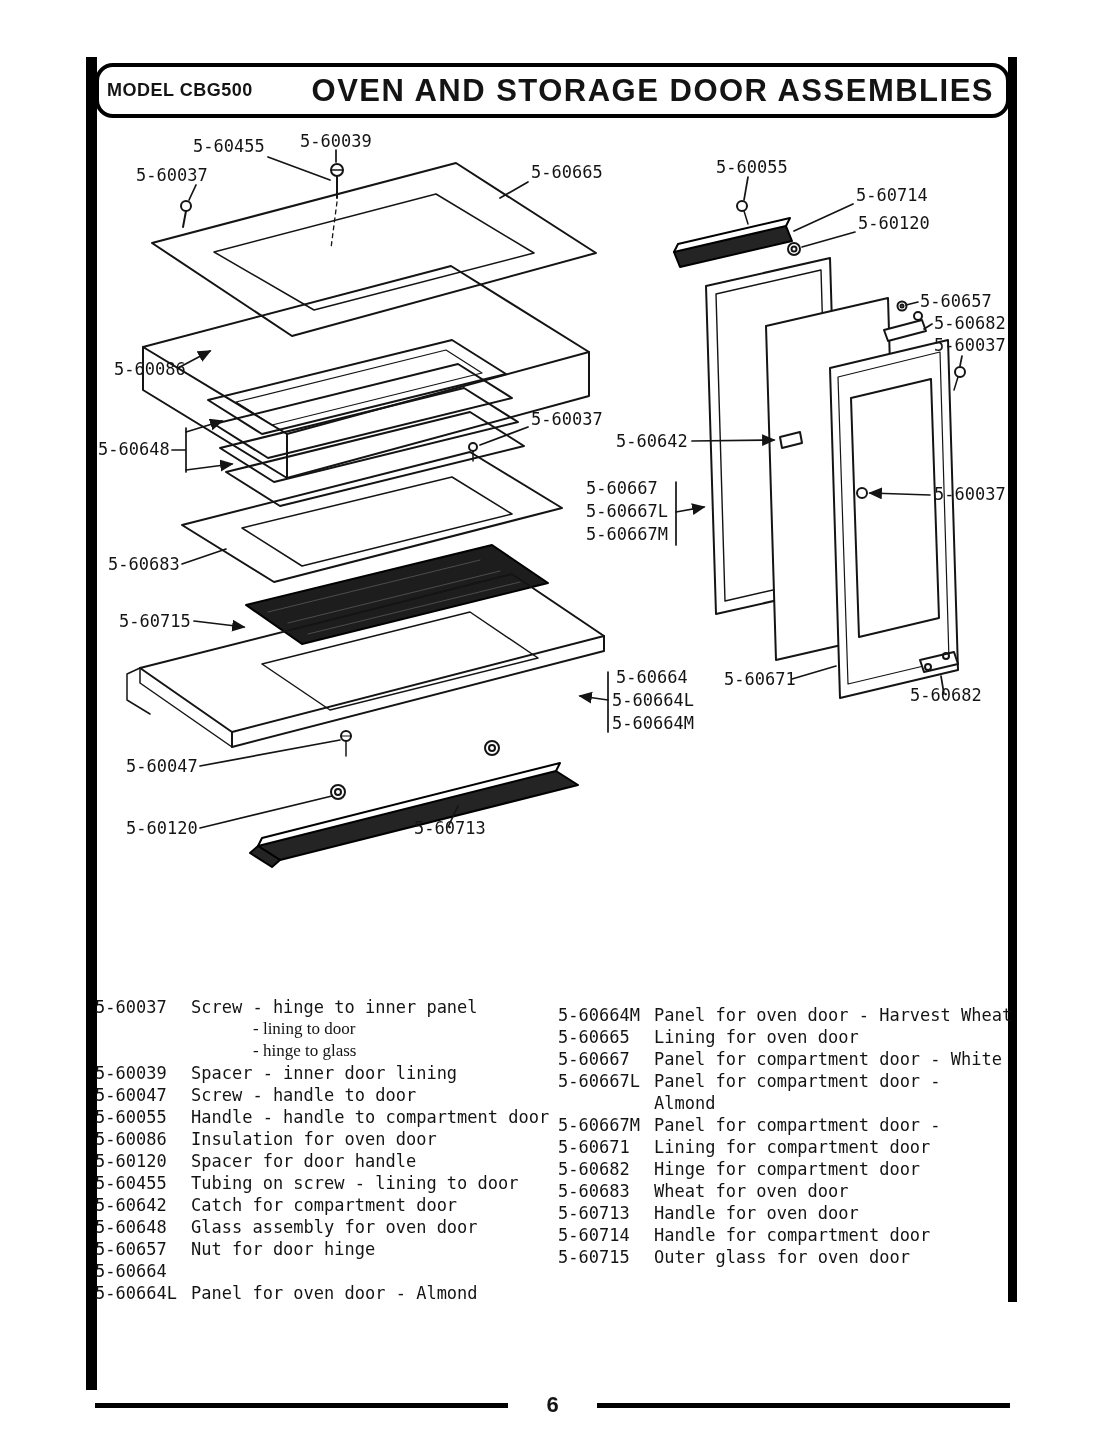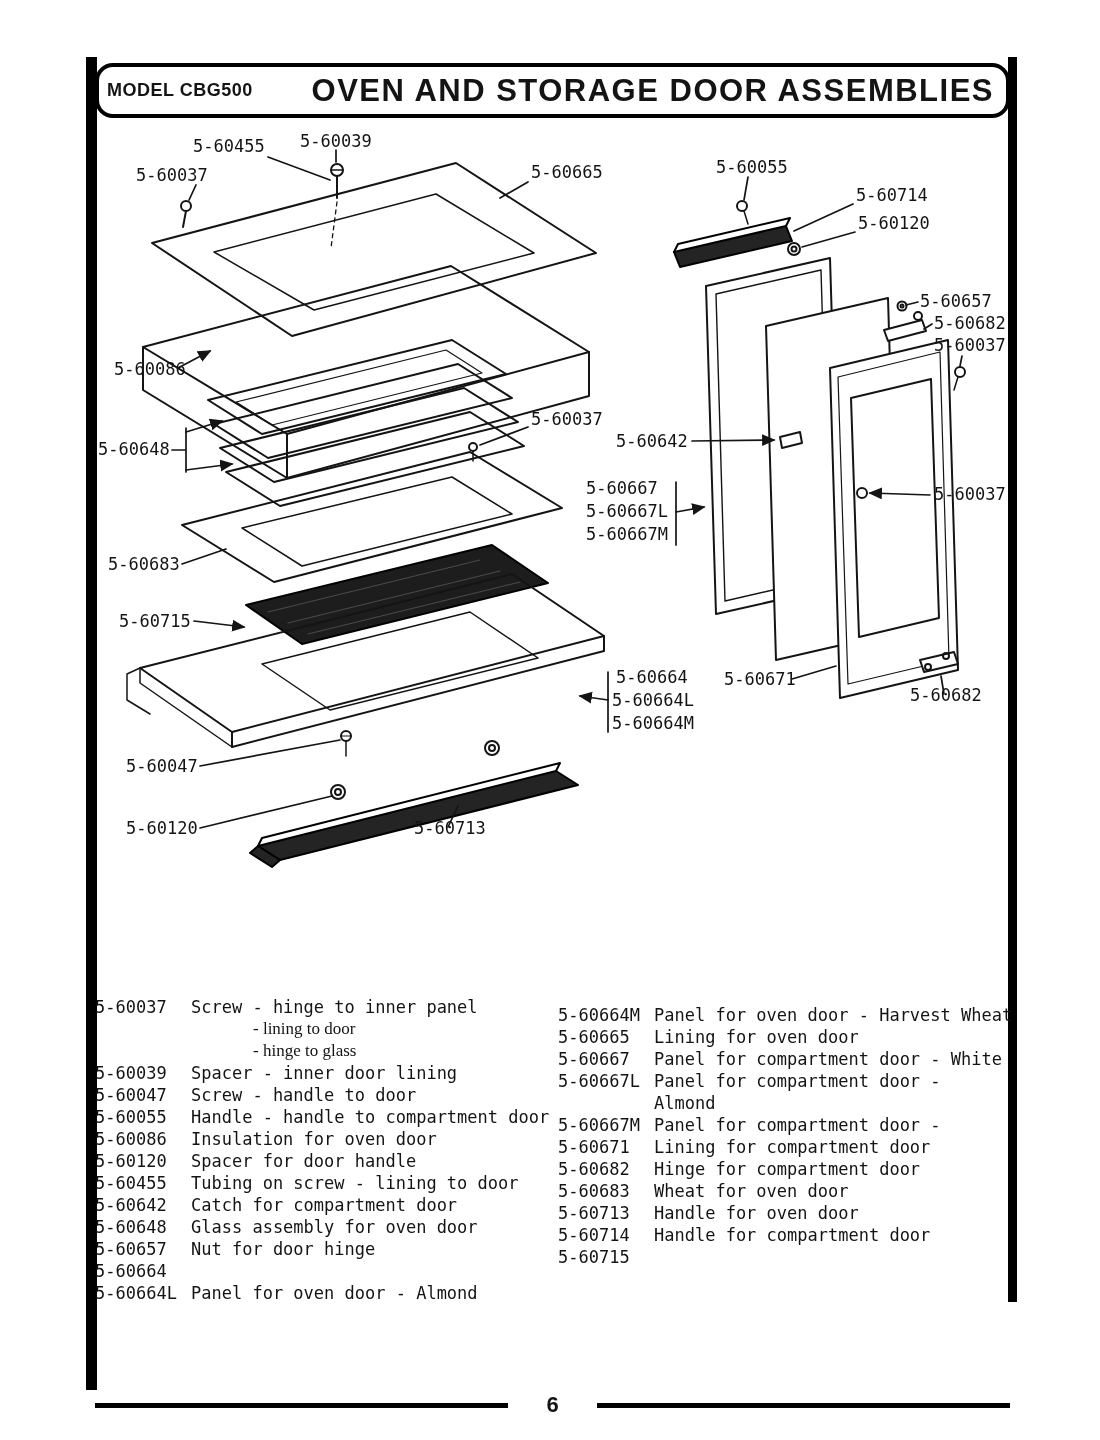--- a/index.html
+++ b/index.html
@@ -341,20 +341,21 @@
     <div class="prow">
         <span class="pnum">5-60713</span>
         <span class="pdesc">Handle for oven door</span>
       </div>
     <div class="prow">
         <span class="pnum">5-60714</span>
         <span class="pdesc">Handle for compartment door</span>
       </div>
     <div class="prow">
         <span class="pnum">5-60715</span>
+        <span class="pdesc">Outer glass for oven door</span>
       </div>
   </div>
 
   <div class="footer">
     <div class="rule"></div>
     <span class="pageno">6</span>
     <div class="rule"></div>
   </div>
 
 </div>

